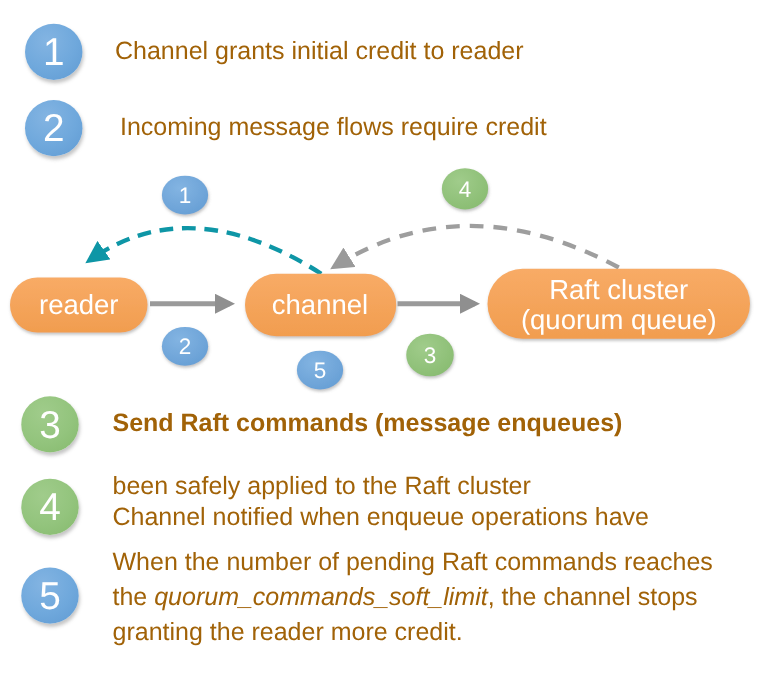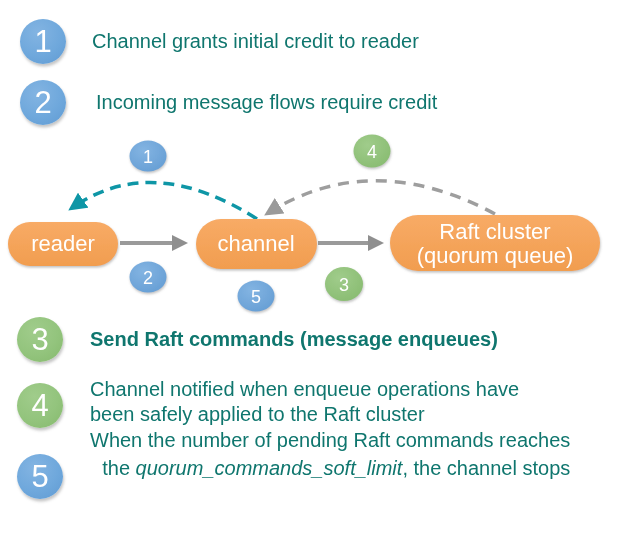--- a/index.html
+++ b/index.html
@@ -11,21 +11,21 @@
   .big-badge{
     position:absolute;width:46px;height:45px;border-radius:50%;
     display:flex;align-items:center;justify-content:center;
     color:#ffffff;font-size:31px;line-height:1;
     box-shadow:1px 2.5px 3px rgba(110,110,110,.40);
   }
   .big-badge.blue{background:radial-gradient(circle at 38% 30%, #83b4e2 0%, #6fa8dc 55%, #5f9ad2 100%);}
   .big-badge.green{background:radial-gradient(circle at 38% 30%, #a0cc8b 0%, #93c47d 55%, #85b96d 100%);}
   
   .legend-text{
-    position:absolute;color:#0f766e;font-size:20px;line-height:25px;white-space:nowrap;
+    position:absolute;color:#a16207;font-size:20px;line-height:25px;white-space:nowrap;
   }
   .legend-text .line{display:block;}
   #legend-text-5{line-height:28px;}
   
   #flow-diagram{position:absolute;left:0;top:130px;}
 </style>
 </head>
 <body>
 
 <div id="canvas">
@@ -118,25 +118,26 @@
     <span>3</span>
   </div>
   <div class="legend-text" style="left:90px;top:327px;font-weight:bold;">
     <span>Send Raft commands (message enqueues)</span>
   </div>
 
   <div class="big-badge green" style="left:17px;top:383px;">
     <span>4</span>
   </div>
   <div class="legend-text" style="left:90px;top:377px;">
+    <span class="line">been safely applied to the Raft cluster</span>
     <span class="line">Channel notified when enqueue operations have</span>
-    <span class="line">been safely applied to the Raft cluster</span>
   </div>
 
   <div class="big-badge blue" style="left:17px;top:454px;">
     <span>5</span>
   </div>
-  <div class="legend-text" id="legend-text-5" style="left:90px;top:426px;text-align:right;">
+  <div class="legend-text" id="legend-text-5" style="left:90px;top:436px;">
     <span class="line">When the number of pending Raft commands reaches</span>
     <span class="line"><span>the </span><i>quorum_commands_soft_limit</i><span>, the channel stops</span></span>
+    <span class="line">granting the reader more credit.</span>
   </div>
 
 </div>
 
 </body></html>

